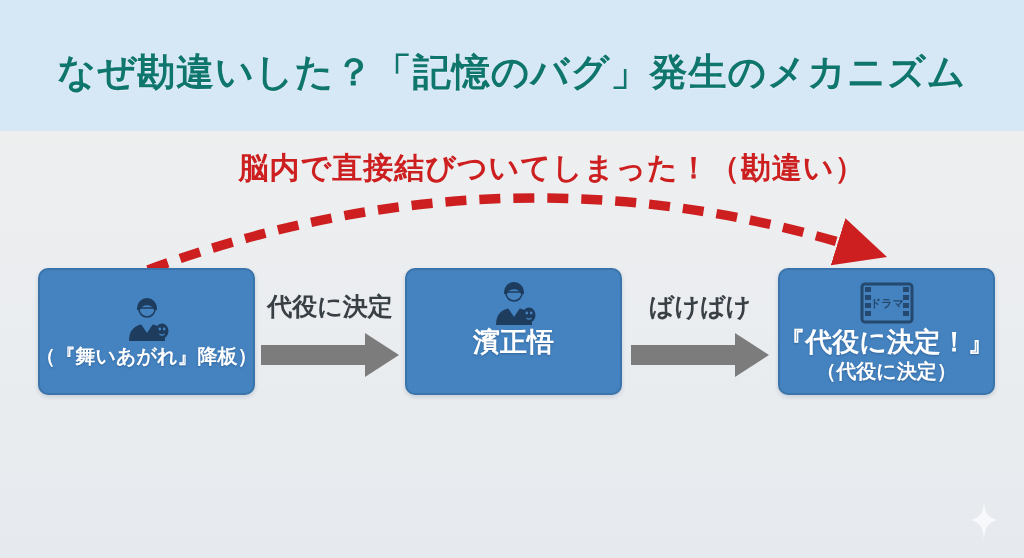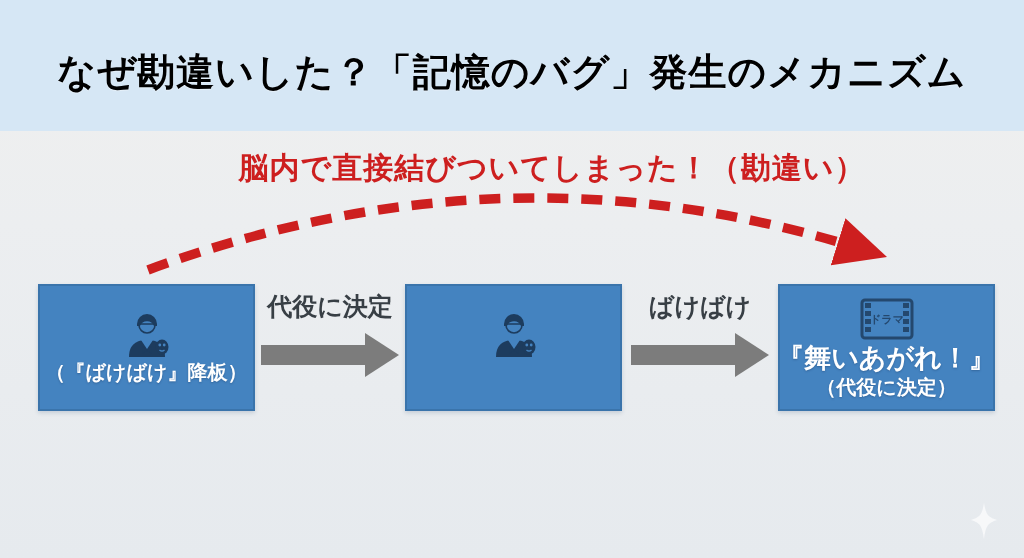--- a/index.html
+++ b/index.html
@@ -13,43 +13,43 @@
     position:relative;width:1024px;height:558px;
     background:linear-gradient(180deg,#f0f0ee 0%,#eceef0 40%,#e6eaee 100%);
   }
   
   .header-band{
     position:absolute;left:0;top:0;width:1024px;height:131px;
     background:#d6e7f5;
     display:flex;align-items:center;justify-content:center;
   }
   .page-title{
-    color:#000000;
+    color:#0f766e;
     font-size:38px;font-weight:bold;letter-spacing:1px;
     margin-top:14px;
     text-shadow:0 1px 1px rgba(255,255,255,.4);
     white-space:nowrap;
   }
   
   .mistake-caption{
     position:absolute;left:0;top:148px;width:1024px;
     text-align:center;
     color:#cd1f1f;font-size:30px;font-weight:bold;letter-spacing:1px;
     white-space:nowrap;
     padding-left:40px;
   }
   
   .arc-overlay{
     position:absolute;left:0;top:0;width:1024px;height:558px;
     pointer-events:none;
   }
   
   .flow-node{
-    position:absolute;top:284px;width:217px;height:127px;
-    background:#4483c0;border:2px solid #3a74ab;border-radius:0;
+    position:absolute;top:268px;width:217px;height:127px;
+    background:#4483c0;border:2px solid #3a74ab;border-radius:10px;
     box-sizing:border-box;
     box-shadow:0 2px 4px rgba(40,70,110,.18);
     display:flex;flex-direction:column;align-items:center;justify-content:center;
     color:#ffffff;
   }
   .flow-node .node-icon{height:46px;display:flex;align-items:flex-end;justify-content:center;margin-bottom:2px;}
   .node-title{font-size:27px;font-weight:bold;line-height:1.15;text-shadow:0 1px 2px rgba(20,50,90,.35);white-space:nowrap;}
   .node-note{font-size:20px;font-weight:bold;line-height:1.3;min-height:26px;text-shadow:0 1px 2px rgba(20,50,90,.35);white-space:nowrap;}
   #node-0{left:38px;}
   #node-1{left:405px;}
@@ -96,21 +96,21 @@
         <path d="M18 14 a8 8 0 0 0 16 0 v-1 h-16 z" fill="none" stroke="#1d3c5e" stroke-width="1.6"></path>
         <path d="M8 46 C8 33 16 29 26 29 C36 29 44 33 44 46 Z" fill="#1d3c5e"></path>
         <path d="M20 29 L26 38 L32 29 Z" fill="#4483c0"></path>
         <path d="M21.5 35.5 l4.5 3 4.5 -3 0 7 -4.5 -3 -4.5 3 z" fill="#1d3c5e"></path>
         <ellipse cx="41" cy="36" rx="6.5" ry="7.5" fill="#1d3c5e"></ellipse>
         <circle cx="38.8" cy="34" r="1.4" fill="#4483c0"></circle>
         <circle cx="43.2" cy="34" r="1.4" fill="#4483c0"></circle>
         <path d="M38.5 39 q2.5 2.2 5 0" fill="none" stroke="#4483c0" stroke-width="1.4"></path>
       </svg>
     </span>
-    <div class="node-note">（『ばけばけ』降板）</div>
+    <div class="node-note">（『舞いあがれ』降板）</div>
   </div>
 
   <div class="connector" id="connector-0">
     <div class="connector-label">代役に決定</div>
     <svg class="arrow-icon" width="142" height="48" viewBox="0 0 142 48">
       <rect x="2" y="14" width="104" height="20" fill="#7c7c7c"></rect>
       <polygon points="106,2 106,46 140,24" fill="#7c7c7c"></polygon>
     </svg>
   </div>
 
@@ -121,20 +121,21 @@
         <path d="M18 14 a8 8 0 0 0 16 0 v-1 h-16 z" fill="none" stroke="#1d3c5e" stroke-width="1.6"></path>
         <path d="M8 46 C8 33 16 29 26 29 C36 29 44 33 44 46 Z" fill="#1d3c5e"></path>
         <path d="M20 29 L26 38 L32 29 Z" fill="#4483c0"></path>
         <path d="M21.5 35.5 l4.5 3 4.5 -3 0 7 -4.5 -3 -4.5 3 z" fill="#1d3c5e"></path>
         <ellipse cx="41" cy="36" rx="6.5" ry="7.5" fill="#1d3c5e"></ellipse>
         <circle cx="38.8" cy="34" r="1.4" fill="#4483c0"></circle>
         <circle cx="43.2" cy="34" r="1.4" fill="#4483c0"></circle>
         <path d="M38.5 39 q2.5 2.2 5 0" fill="none" stroke="#4483c0" stroke-width="1.4"></path>
       </svg>
     </span>
+    <div class="node-title">濱正悟</div>
     <div class="node-note"></div>
   </div>
 
   <div class="connector" id="connector-1">
     <div class="connector-label">ばけばけ</div>
     <svg class="arrow-icon" width="142" height="48" viewBox="0 0 142 48">
       <rect x="2" y="14" width="104" height="20" fill="#7c7c7c"></rect>
       <polygon points="106,2 106,46 140,24" fill="#7c7c7c"></polygon>
     </svg>
   </div>
@@ -149,21 +150,21 @@
           <rect x="6" y="22" width="6" height="5"></rect>
             <rect x="6" y="30" width="6" height="5"></rect>
           <rect x="44" y="6" width="6" height="5"></rect>
             <rect x="44" y="14" width="6" height="5"></rect>
           <rect x="44" y="22" width="6" height="5"></rect>
             <rect x="44" y="30" width="6" height="5"></rect>
         </g>
         <text x="28" y="26" text-anchor="middle" font-size="11" font-weight="bold" fill="#24486e">ドラマ</text>
       </svg>
     </span>
-    <div class="node-title">『舞いあがれ！』</div>
+    <div class="node-title">『代役に決定！』</div>
     <div class="node-note">（代役に決定）</div>
   </div>
 
   <svg class="sparkle-icon" width="36" height="40" viewBox="-18 -20 36 40">
     <path d="M0 -17 C2 -5 4 -3 13 0 C4 3 2 5 0 19 C-2 5 -4 3 -13 0 C-4 -3 -2 -5 0 -17 Z" fill="#fafbfc"></path>
   </svg>
 
 </div>
 
 </body></html>

